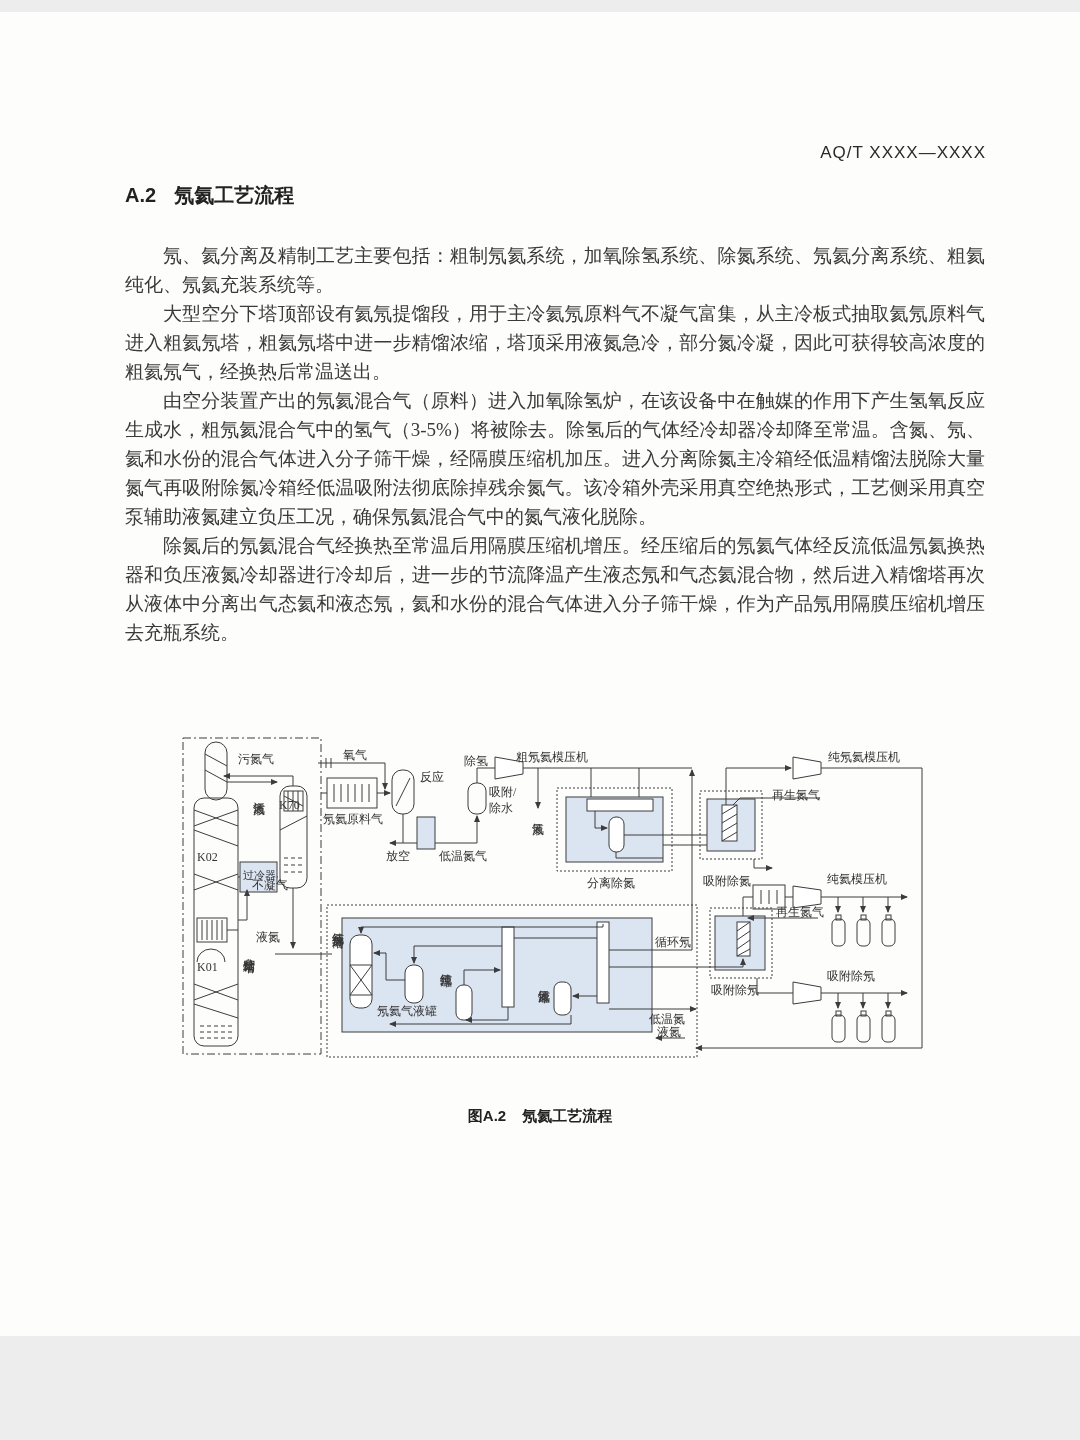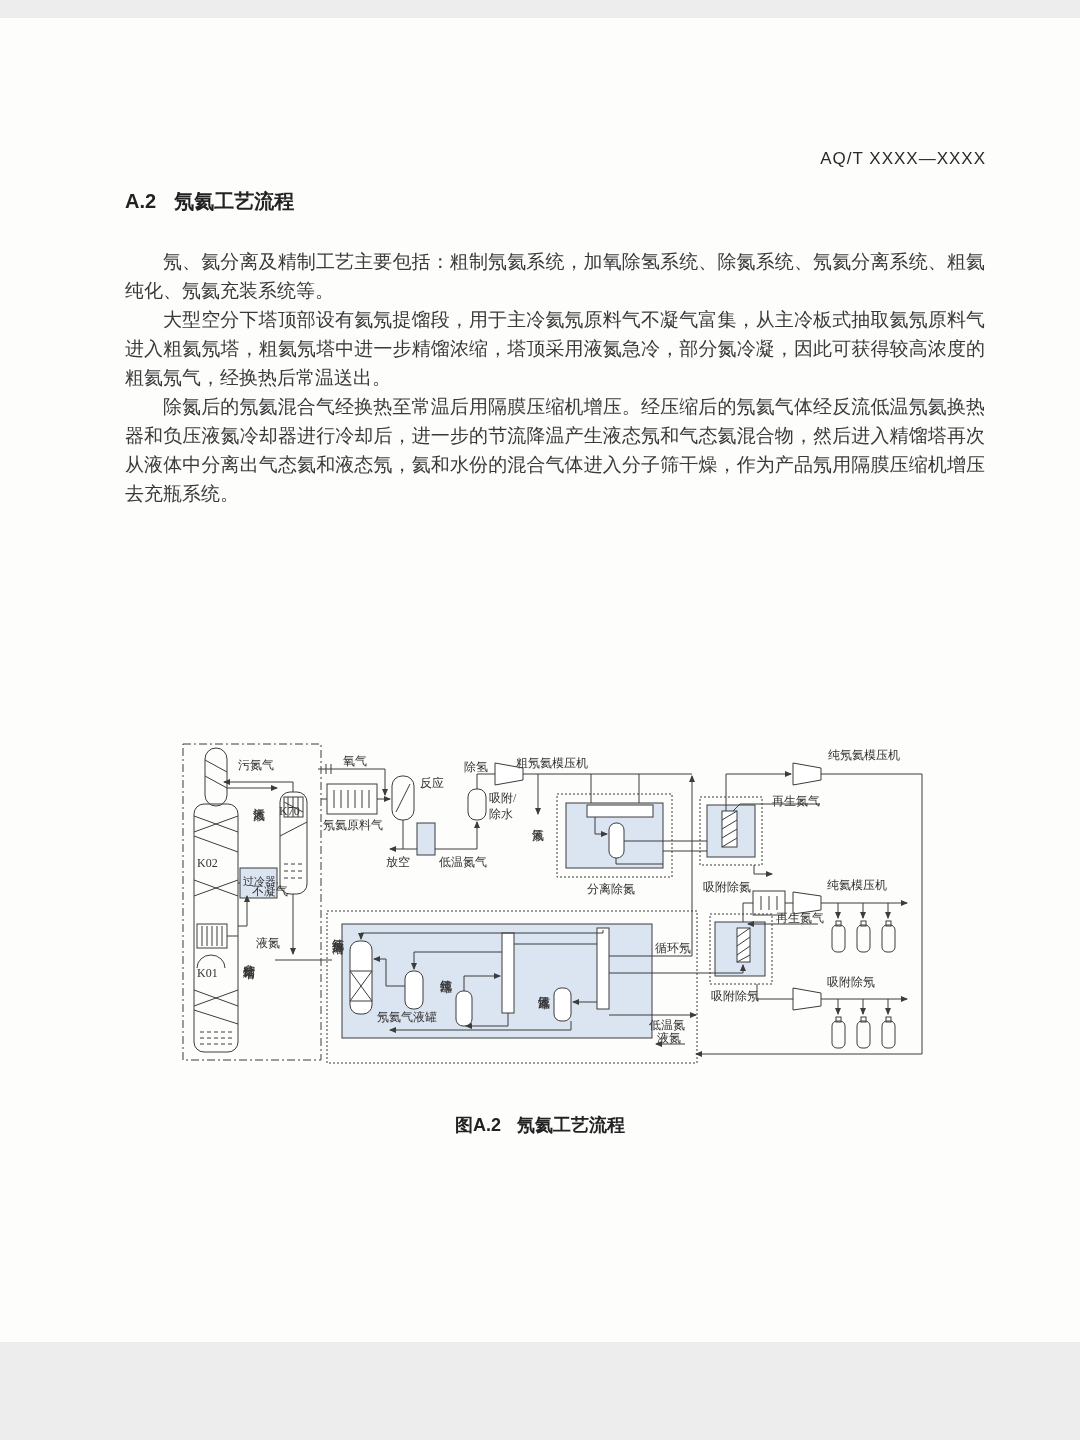--- a/index.html
+++ b/index.html
@@ -1,49 +1,50 @@
 <!DOCTYPE html>
 <html><head>
 <meta charset="utf-8">
 <style>
   html,body{margin:0;padding:0;background:#ededed;}
-  .page{position:relative;width:1080px;height:1324px;margin:18px auto;background:#fdfdfc;
+  .page{position:relative;width:1080px;height:1324px;margin:12px auto;background:#fdfdfc;
         font-family:"Liberation Serif",serif;color:#333;overflow:hidden;}
   .std-no{position:absolute;top:131px;right:94px;font-size:17px;letter-spacing:1px;
           color:#2a2a2a;font-family:"Liberation Sans",sans-serif;}
   .heading{position:absolute;top:170px;left:125px;font-size:20px;font-weight:bold;
            color:#222;font-family:"Liberation Sans",sans-serif;}
   .heading .num{margin-right:18px;}
   .body-text{position:absolute;top:229px;left:125px;width:860px;font-size:19px;
              line-height:29px;text-align:justify;color:#3a3a3a;}
   .para{text-indent:2em;margin:0;}
   .figure{position:absolute;left:180px;top:716px;width:812px;height:348px;}
   .figure svg{position:absolute;left:0;top:0;}
   .lbl{position:absolute;font-size:12px;line-height:1.25;color:#333;white-space:nowrap;}
   .lbl.small{font-size:11px;}
   .vlabel{writing-mode:vertical-rl;text-orientation:upright;letter-spacing:1px;}
-  .caption{position:absolute;top:1095px;left:0;width:100%;text-align:center;font-size:18px;
+  .caption{position:absolute;top:1095px;left:0;width:100%;text-align:center;font-size:15px;
            font-weight:bold;color:#222;font-family:"Liberation Sans",sans-serif;}
   .caption .cap-num{margin-right:16px;}
   .pageno{position:absolute;top:1398px;right:116px;font-size:15px;color:#555;}
 </style>
 </head>
 <body>
 
 <div class="page">
 
   <div class="std-no">AQ/T XXXX—XXXX</div>
 
   <div class="heading">
     <span class="num">A.2</span><span>氖氦工艺流程</span>
   </div>
 
   <div class="body-text">
     <p class="para">氖、氦分离及精制工艺主要包括：粗制氖氦系统，加氧除氢系统、除氮系统、氖氦分离系统、粗氦纯化、氖氦充装系统等。</p>
     <p class="para">大型空分下塔顶部设有氦氖提馏段，用于主冷氦氖原料气不凝气富集，从主冷板式抽取氦氖原料气进入粗氦氖塔，粗氦氖塔中进一步精馏浓缩，塔顶采用液氮急冷，部分氮冷凝，因此可获得较高浓度的粗氦氖气，经换热后常温送出。</p>
+    <p class="para">由空分装置产出的氖氦混合气（原料）进入加氧除氢炉，在该设备中在触媒的作用下产生氢氧反应生成水，粗氖氦混合气中的氢气（3-5%）将被除去。除氢后的气体经冷却器冷却降至常温。含氮、氖、氦和水份的混合气体进入分子筛干燥，经隔膜压缩机加压。进入分离除氮主冷箱经低温精馏法脱除大量氮气再吸附除氮冷箱经低温吸附法彻底除掉残余氮气。该冷箱外壳采用真空绝热形式，工艺侧采用真空泵辅助液氮建立负压工况，确保氖氦混合气中的氮气液化脱除。</p>
     <p class="para">除氮后的氖氦混合气经换热至常温后用隔膜压缩机增压。经压缩后的氖氦气体经反流低温氖氦换热器和负压液氮冷却器进行冷却后，进一步的节流降温产生液态氖和气态氦混合物，然后进入精馏塔再次从液体中分离出气态氦和液态氖，氦和水份的混合气体进入分子筛干燥，作为产品氖用隔膜压缩机增压去充瓶系统。</p>
   </div>
 
   <div class="figure">
     <svg width="812" height="348" viewBox="0 0 812 348">
       <defs>
         <marker id="ar" markerWidth="8" markerHeight="8" refX="6" refY="3" orient="auto">
           <path d="M0,0 L7,3 L0,6 Z" fill="#3c3c3c"></path>
         </marker>
       </defs>
@@ -214,21 +215,21 @@
     <div class="lbl" style="left:240px;top:42px;">反应</div>
     <div class="lbl" style="left:206px;top:121px;">放空</div>
     <div class="lbl" style="left:259px;top:121px;">低温氮气</div>
     <div class="lbl" style="left:309px;top:57px;">吸附/</div>
     <div class="lbl" style="left:309px;top:73px;">除水</div>
     <div class="lbl" style="left:336px;top:22px;">粗氖氦模压机</div>
     <div class="lbl vlabel" style="left:350px;top:85px;">液氮</div>
     <div class="lbl" style="left:407px;top:148px;">分离除氮</div>
     <div class="lbl" style="left:523px;top:146px;">吸附除氮</div>
     <div class="lbl" style="left:592px;top:60px;">再生氮气</div>
-    <div class="lbl" style="left:648px;top:14px;">纯氖氦模压机</div>
+    <div class="lbl" style="left:648px;top:22px;">纯氖氦模压机</div>
     <div class="lbl" style="left:647px;top:144px;">纯氦模压机</div>
     <div class="lbl" style="left:596px;top:177px;">再生氮气</div>
     <div class="lbl" style="left:531px;top:255px;">吸附除氖</div>
     <div class="lbl" style="left:647px;top:241px;">吸附除氖</div>
     <div class="lbl" style="left:475px;top:207px;">循环氖</div>
     <div class="lbl" style="left:469px;top:284px;">低温氮</div>
     <div class="lbl" style="left:477px;top:297px;">液氮</div>
     <div class="lbl vlabel" style="left:150px;top:195px;">纯氖分离塔</div>
     <div class="lbl" style="left:197px;top:276px;">氖氦气液罐</div>
     <div class="lbl vlabel" style="left:258px;top:236px;">纯氖罐</div>

